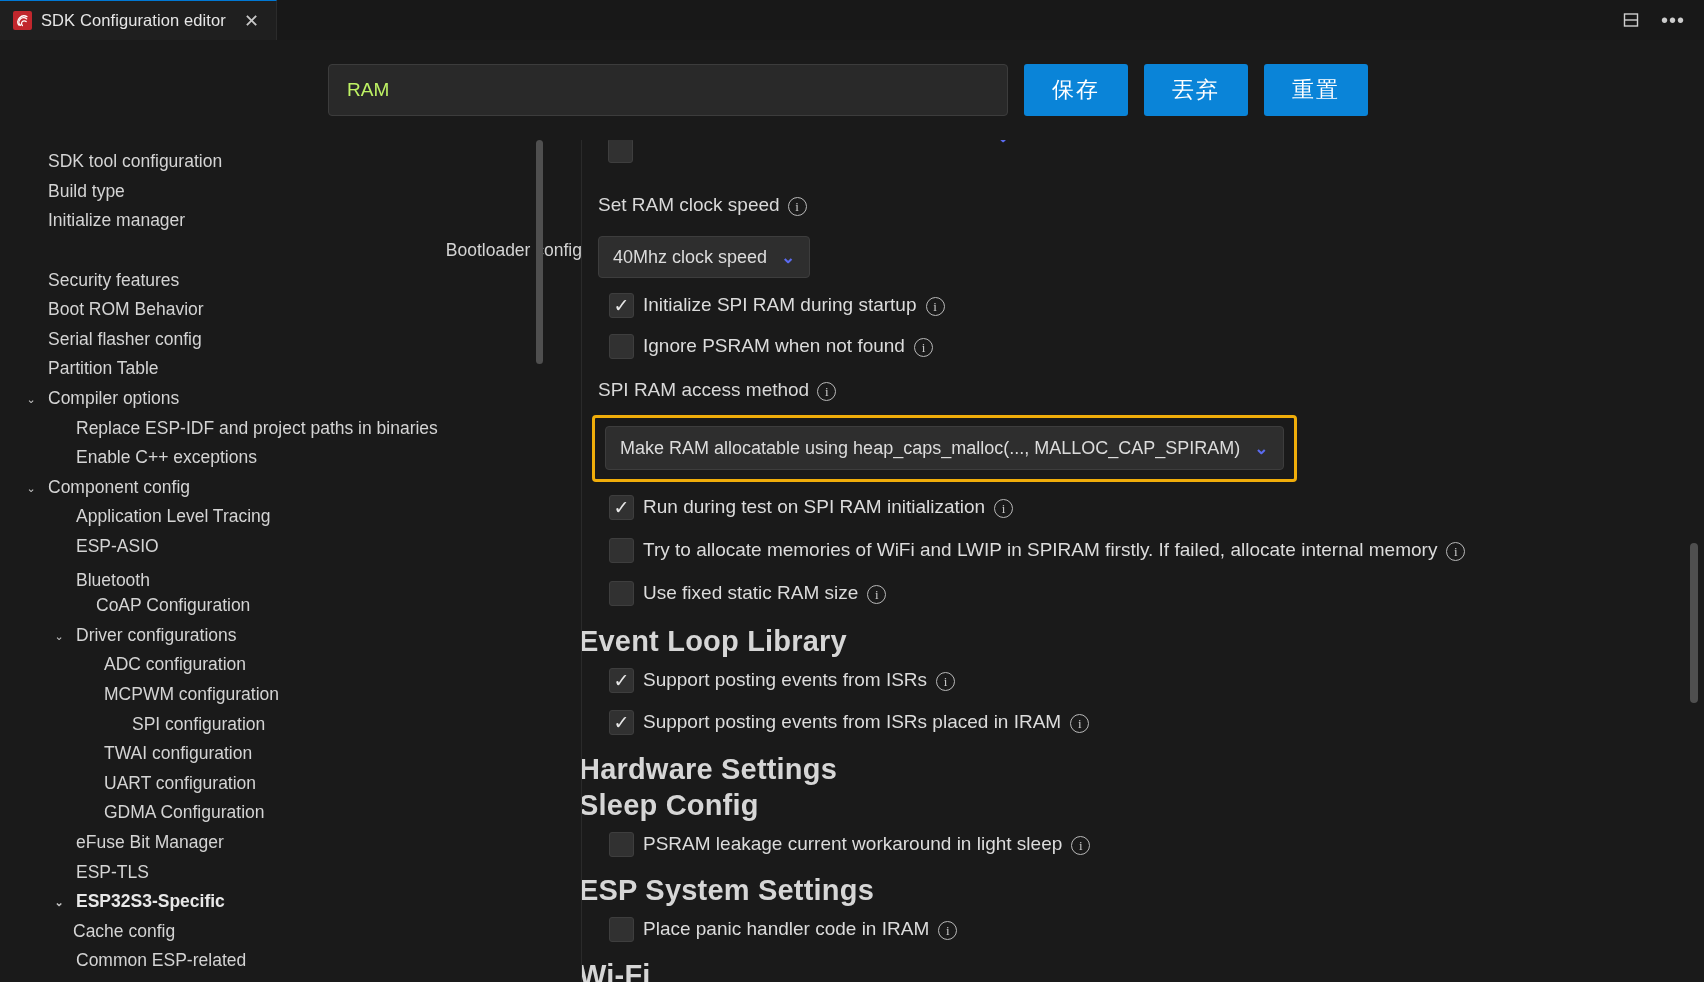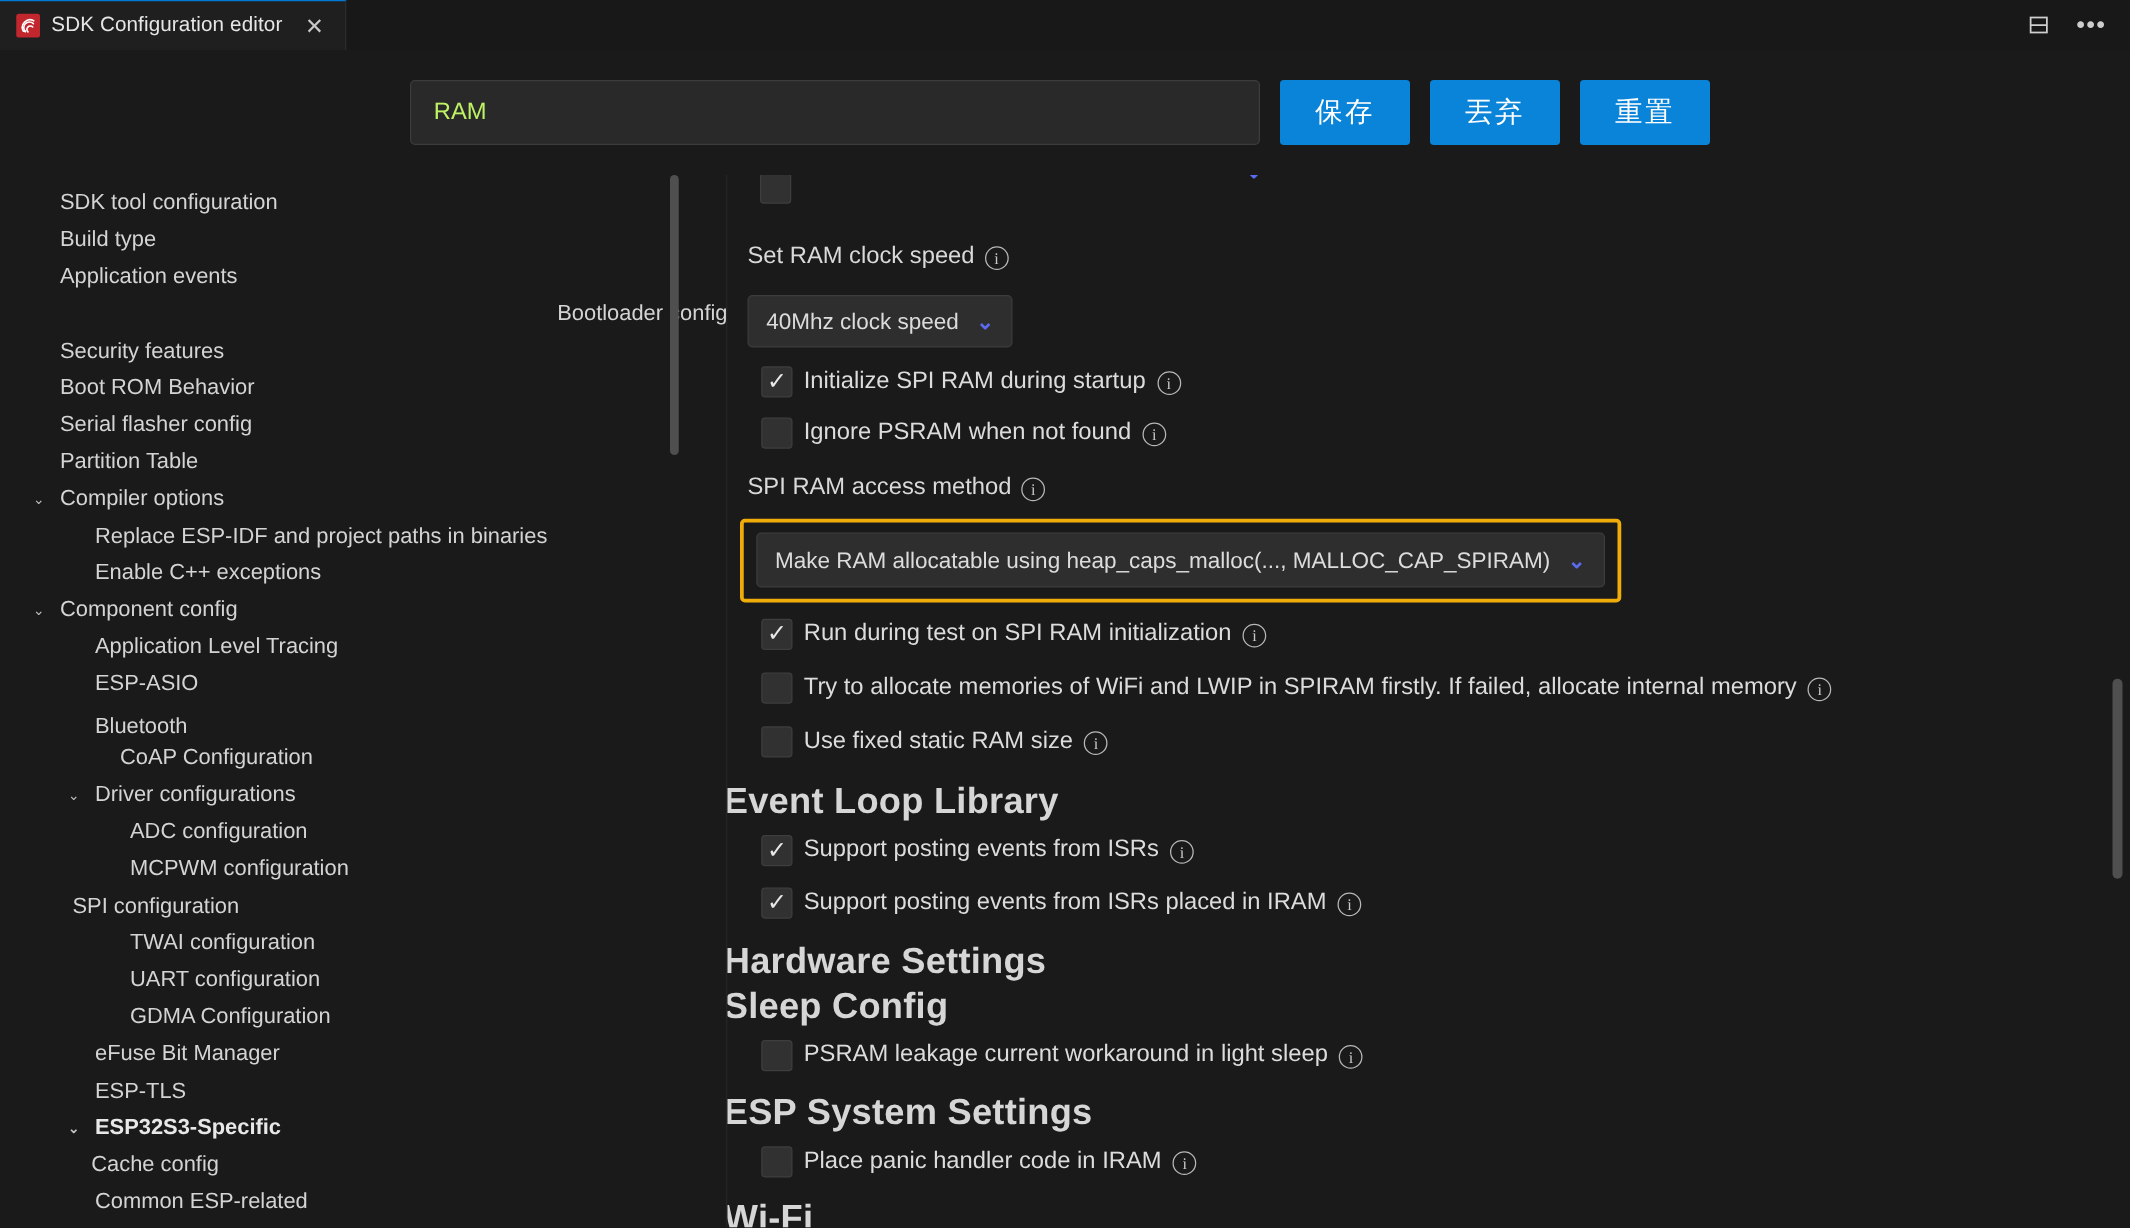--- a/index.html
+++ b/index.html
@@ -312,21 +312,21 @@
         <div class="side-item" style="padding-left: 22px;">
           <span class="chev empty">⌄</span>
           <span style="margin-left: 8px;">SDK tool configuration</span>
         </div>
         <div class="side-item" style="padding-left: 22px;">
           <span class="chev empty">⌄</span>
           <span style="margin-left: 8px;">Build type</span>
         </div>
         <div class="side-item" style="padding-left: 22px;">
           <span class="chev empty">⌄</span>
-          <span style="margin-left: 8px;">Application events</span>
+          <span style="margin-left: 8px;">Initialize manager</span>
         </div>
         <div class="side-item" style="padding-left: 22px; justify-content: flex-end;">
           <span class="chev empty">⌄</span>
           <span style="margin-left: 8px;">Bootloader config</span>
         </div>
         <div class="side-item" style="padding-left: 22px;">
           <span class="chev empty">⌄</span>
           <span style="margin-left: 8px;">Security features</span>
         </div>
         <div class="side-item" style="padding-left: 22px;">
@@ -378,21 +378,21 @@
           <span style="margin-left: 8px;">Driver configurations</span>
         </div>
         <div class="side-item" style="padding-left: 78px;">
           <span class="chev empty">⌄</span>
           <span style="margin-left: 8px;">ADC configuration</span>
         </div>
         <div class="side-item" style="padding-left: 78px;">
           <span class="chev empty">⌄</span>
           <span style="margin-left: 8px;">MCPWM configuration</span>
         </div>
-        <div class="side-item" style="padding-left: 32px;">
+        <div class="side-item" style="padding-left: 106px;">
           <span class="chev empty">⌄</span>
           <span style="margin-left: 8px;">SPI configuration</span>
         </div>
         <div class="side-item" style="padding-left: 78px;">
           <span class="chev empty">⌄</span>
           <span style="margin-left: 8px;">TWAI configuration</span>
         </div>
         <div class="side-item" style="padding-left: 78px;">
           <span class="chev empty">⌄</span>
           <span style="margin-left: 8px;">UART configuration</span>

